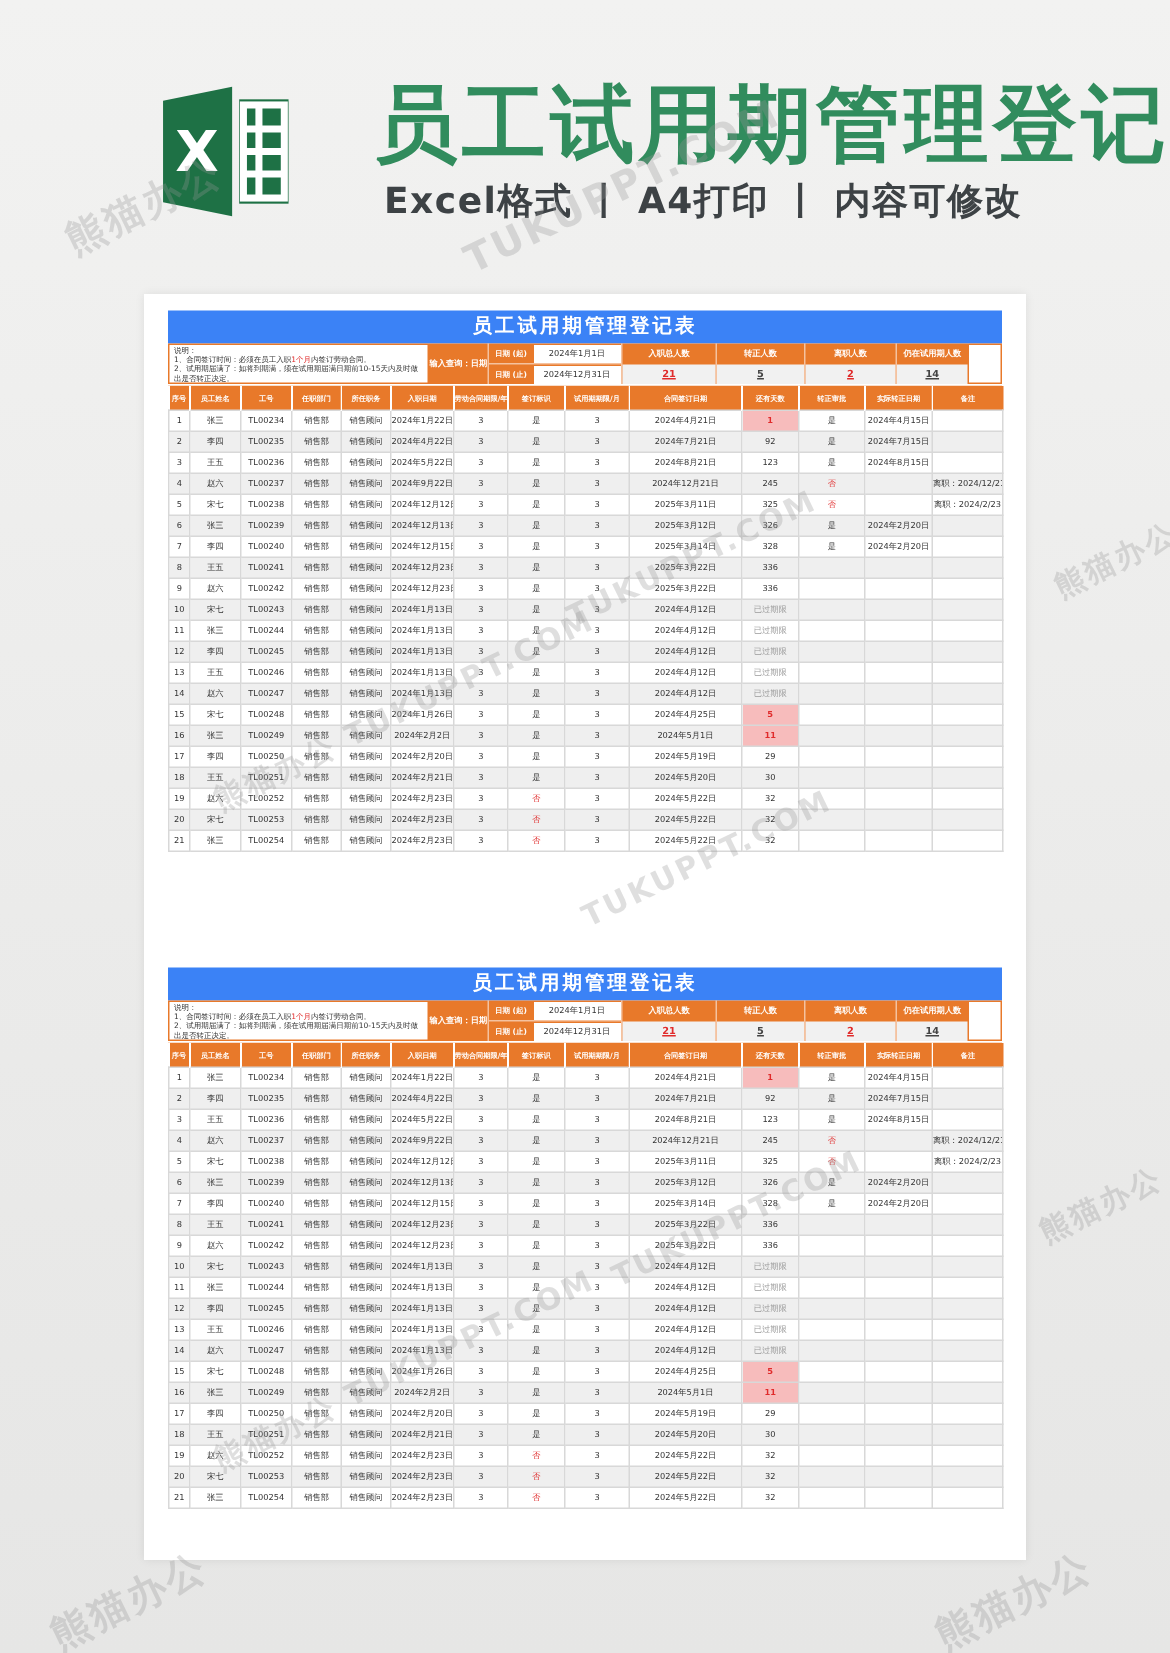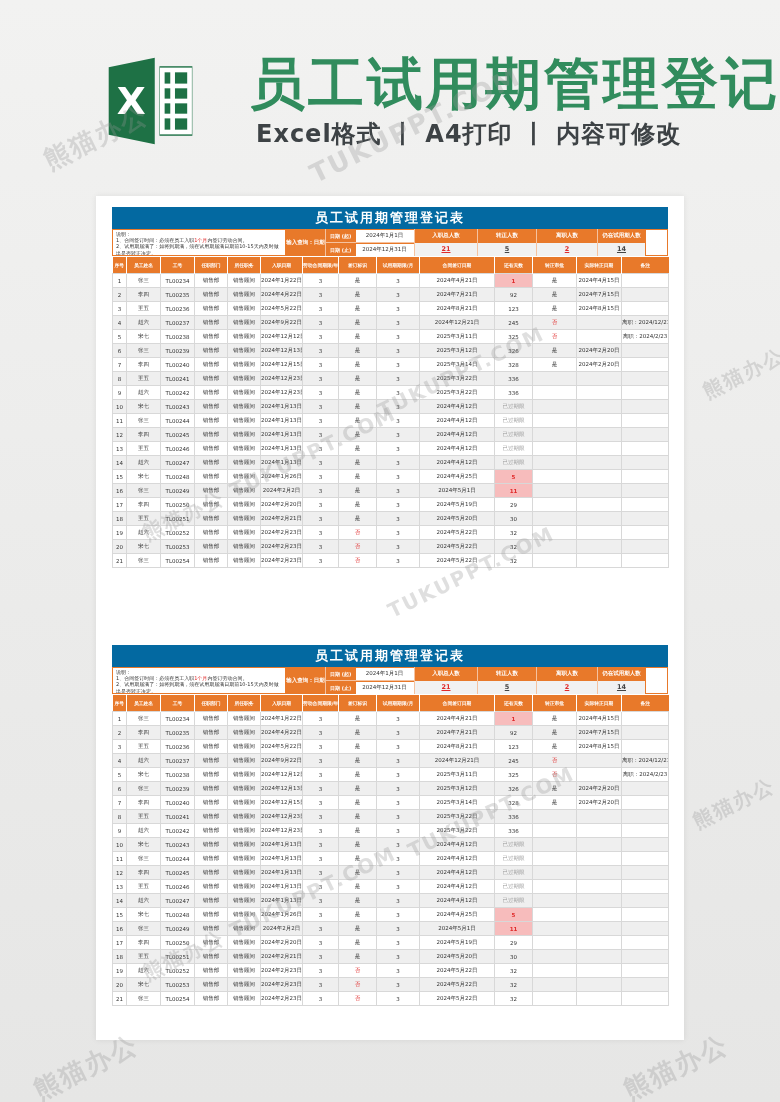--- a/index.html
+++ b/index.html
@@ -17,21 +17,21 @@
   .logo{position:absolute;left:103px;top:54px;width:96px;height:94px;}
   .big-title{position:absolute;left:249px;top:56px;width:510px;font-size:56px;line-height:56px;
       font-weight:900;color:#318c5d;letter-spacing:3px;white-space:nowrap;}
   .sub-title{position:absolute;left:256px;top:118px;font-size:24px;font-weight:700;color:#3d4245;
       letter-spacing:1px;white-space:nowrap;}
   
   .sheet{position:absolute;left:96px;top:196px;width:588px;height:844px;background:#ffffff;
       box-shadow:0 0 6px rgba(0,0,0,.08);z-index:2;}
   .tablewrap{position:absolute;left:16px;width:556px;}
   .tw1{top:11px;} .tw2{top:449px;}
-  .banner{height:22px;line-height:22px;background:#0369a1;color:#fff;text-align:center;
+  .banner{height:22px;line-height:22px;background:#3b82f6;color:#fff;text-align:center;
       font-size:13px;font-weight:700;letter-spacing:2px;}
   
   .infobar{height:27px;background:#e8792a;display:flex;border-bottom:1px solid #ffffff;}
   .notes{width:176px;background:#fff;margin:1px;padding:1px 3px;box-sizing:border-box;
       font-size:5px;line-height:6.2px;color:#333;overflow:hidden;}
   .notes .rd{color:#e02b2b;}
   .qlabel{width:40px;color:#fff;font-size:5.5px;font-weight:700;display:flex;align-items:center;
       justify-content:center;text-align:center;border-right:1px solid rgba(255,255,255,.55);}
   .dates{width:90px;display:flex;flex-direction:column;}
   .daterow{flex:1;display:flex;border-bottom:1px solid rgba(255,255,255,.55);}

